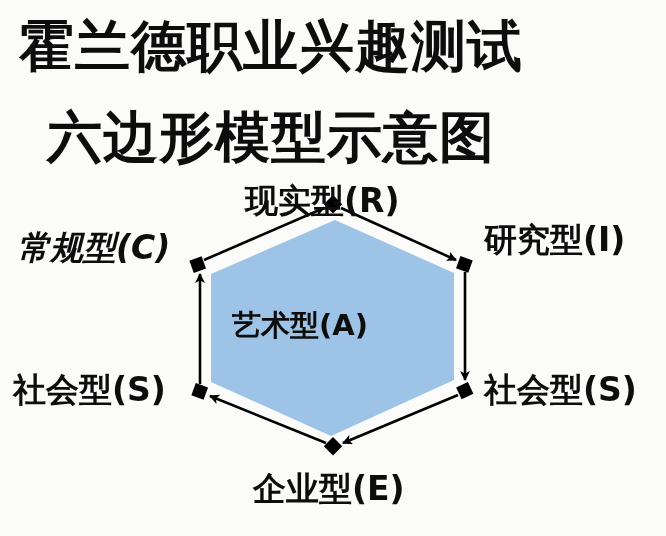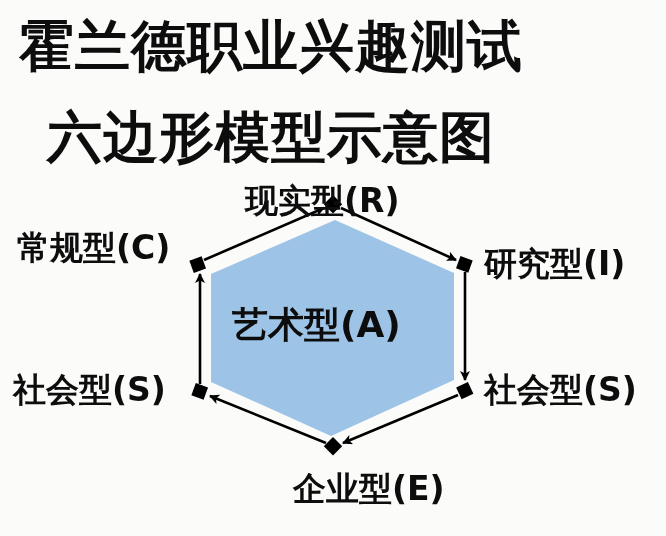--- a/index.html
+++ b/index.html
@@ -15,28 +15,28 @@
     text-align: center; font-weight: bold;
     font-size: 55px; line-height: 64px; letter-spacing: 1px;
   }
   #title-line-1 { top: 14px; }
   #title-line-2 { top: 80px; margin-top: 25px; }
   .label {
     position: absolute; font-weight: bold; font-size: 33px;
     line-height: 40px; white-space: nowrap;
   }
   #label-top { left: 245px; top: 153px; margin-top: 28px; }
-  #label-left-top { left: 17px; top: 228px; }
-  #label-right-top { left: 484px; top: 244px; }
+  #label-left-top { left: 17px; top: 228px; font-style: italic; }
+  #label-right-top { left: 484px; top: 220px; }
   #label-left-bottom { left: 13px; top: 370px; }
   #label-right-bottom { left: 484px; top: 370px; }
-  #label-bottom { left: 253px; top: 469px; margin-left: 40px; }
+  #label-bottom { left: 253px; top: 469px; }
   #label-center {
     position: absolute; left: 232px; top: 303px;
-    font-weight: bold; font-size: 36px; line-height: 44px; white-space: nowrap;
+    font-weight: bold; font-size: 29px; line-height: 44px; white-space: nowrap;
   }
   svg#diagram { position: absolute; left: 0; top: 0; }
 </style>
 </head>
 <body>
 
 <div class="title" id="title-line-1">霍兰德职业兴趣测试</div>
 <div class="title" id="title-line-2">六边形模型示意图</div>
 
 <svg id="diagram" width="666" height="536" viewBox="0 0 666 536">

